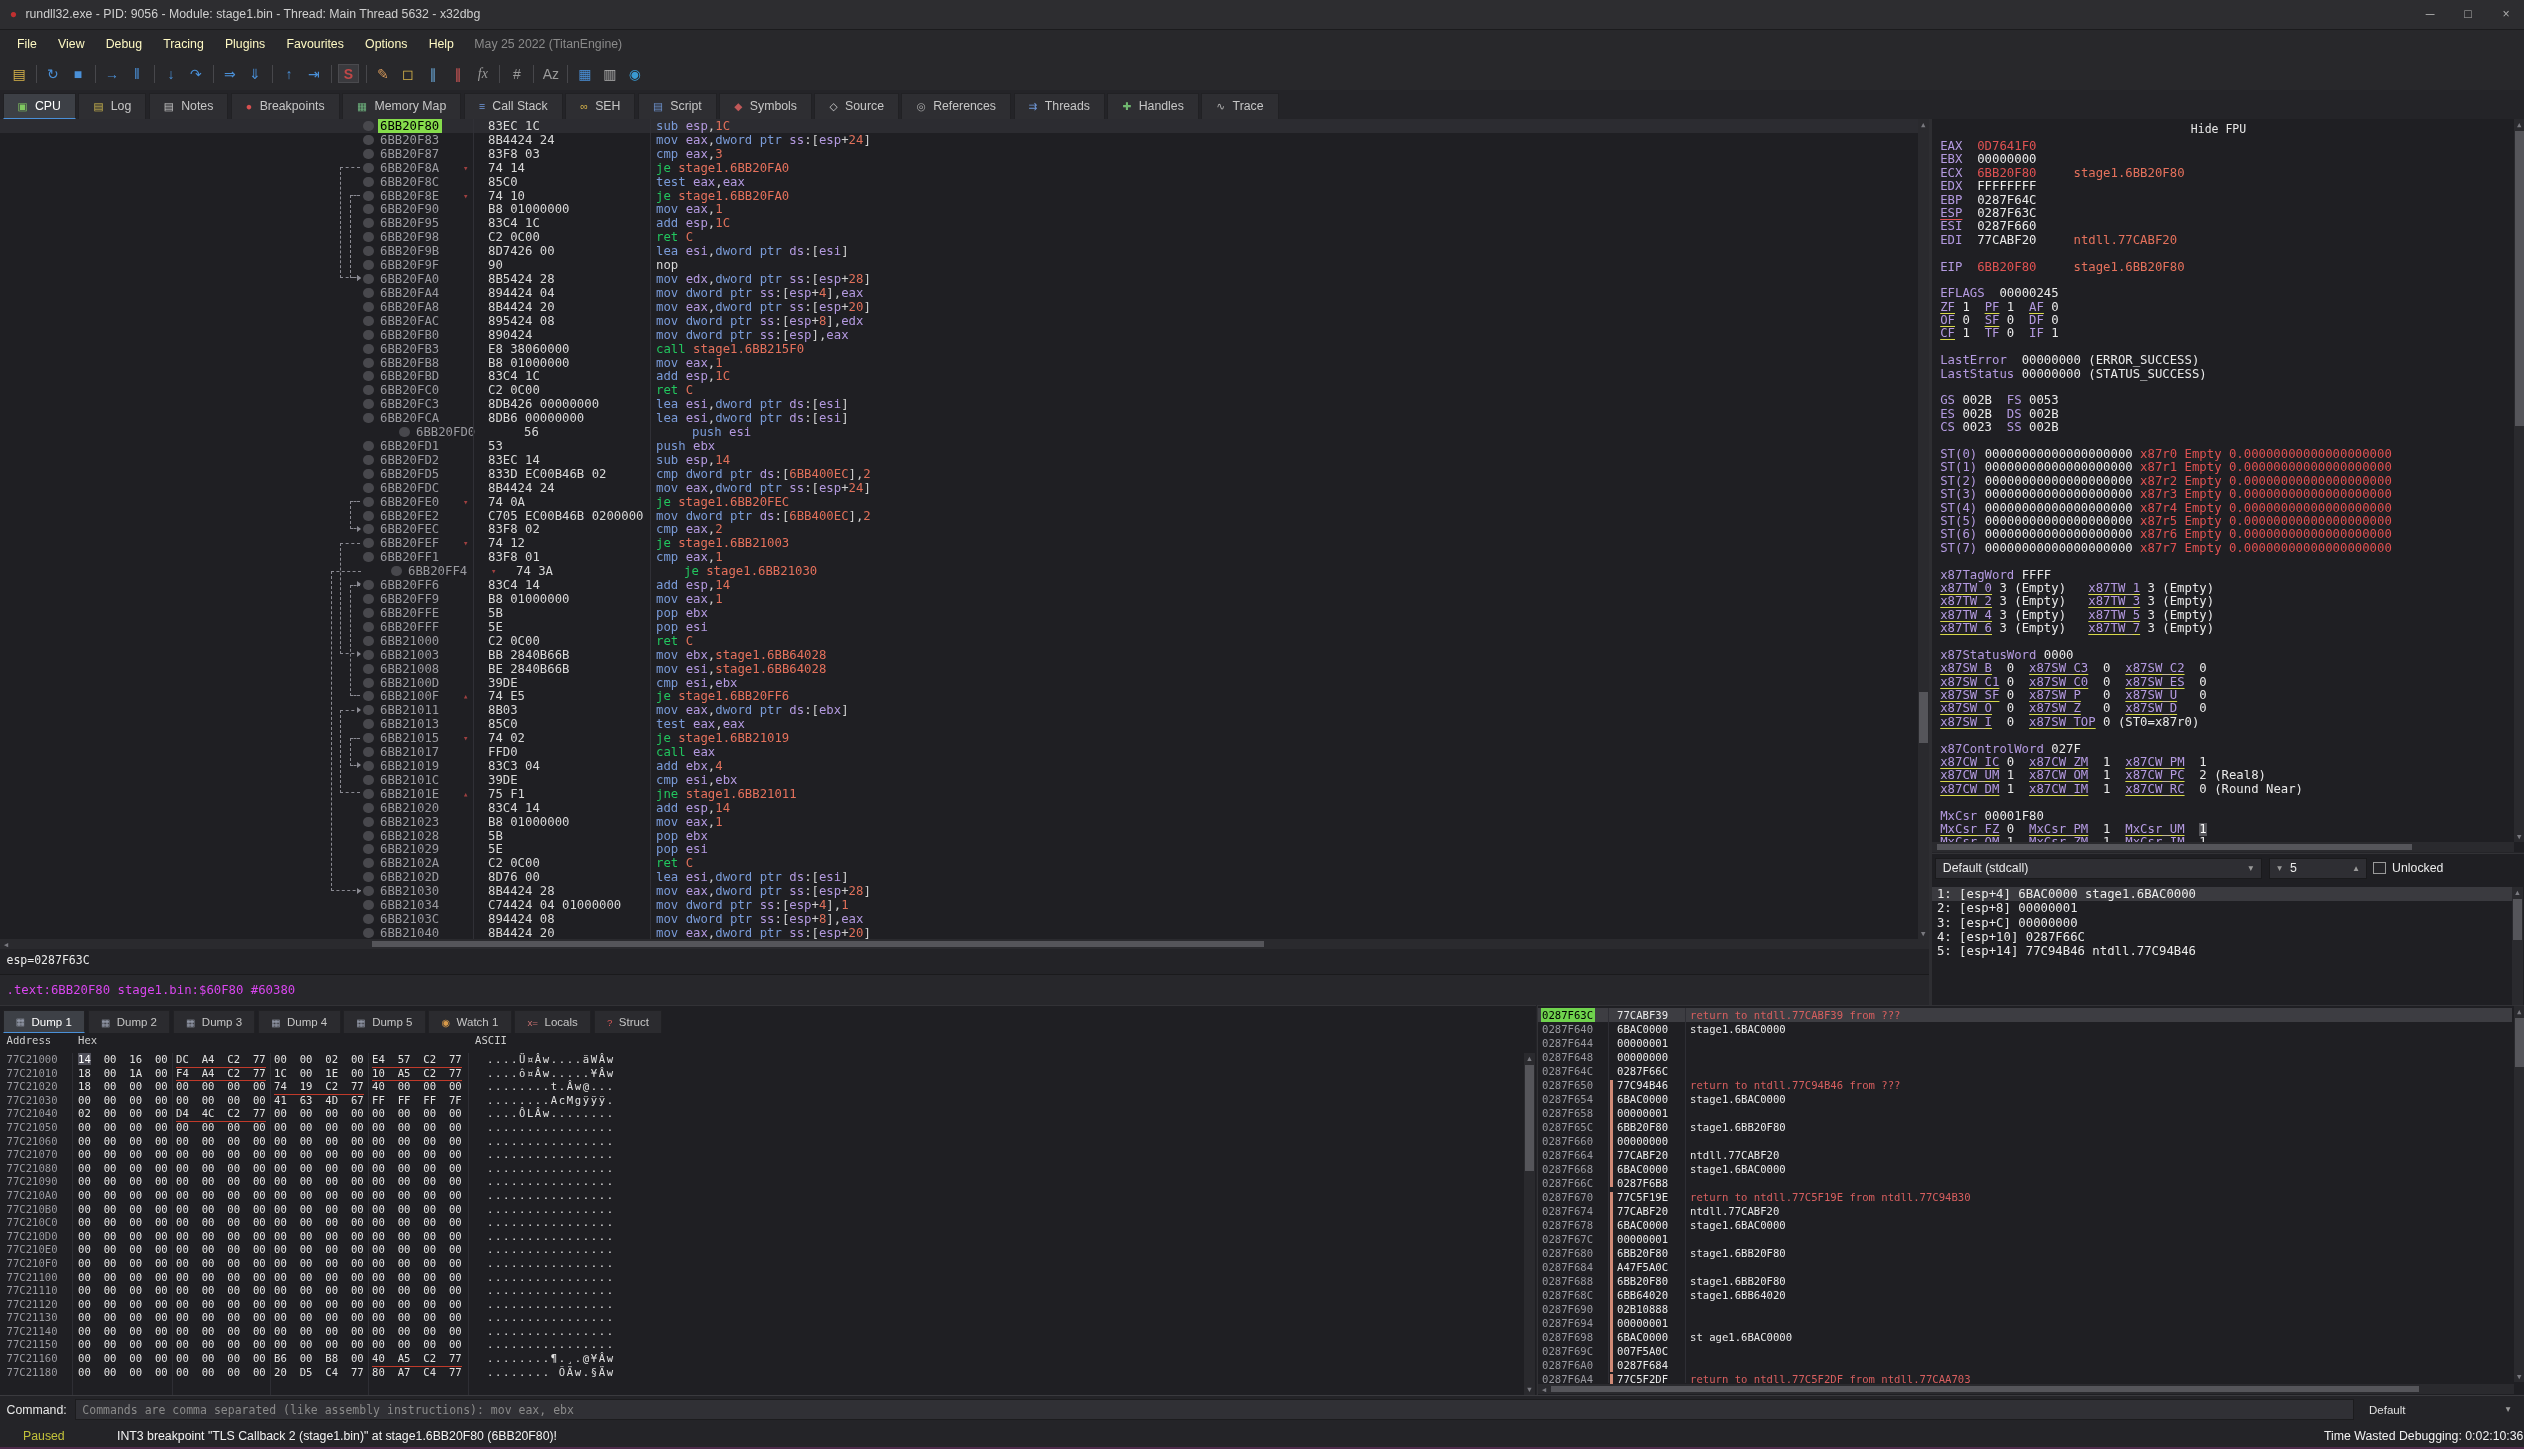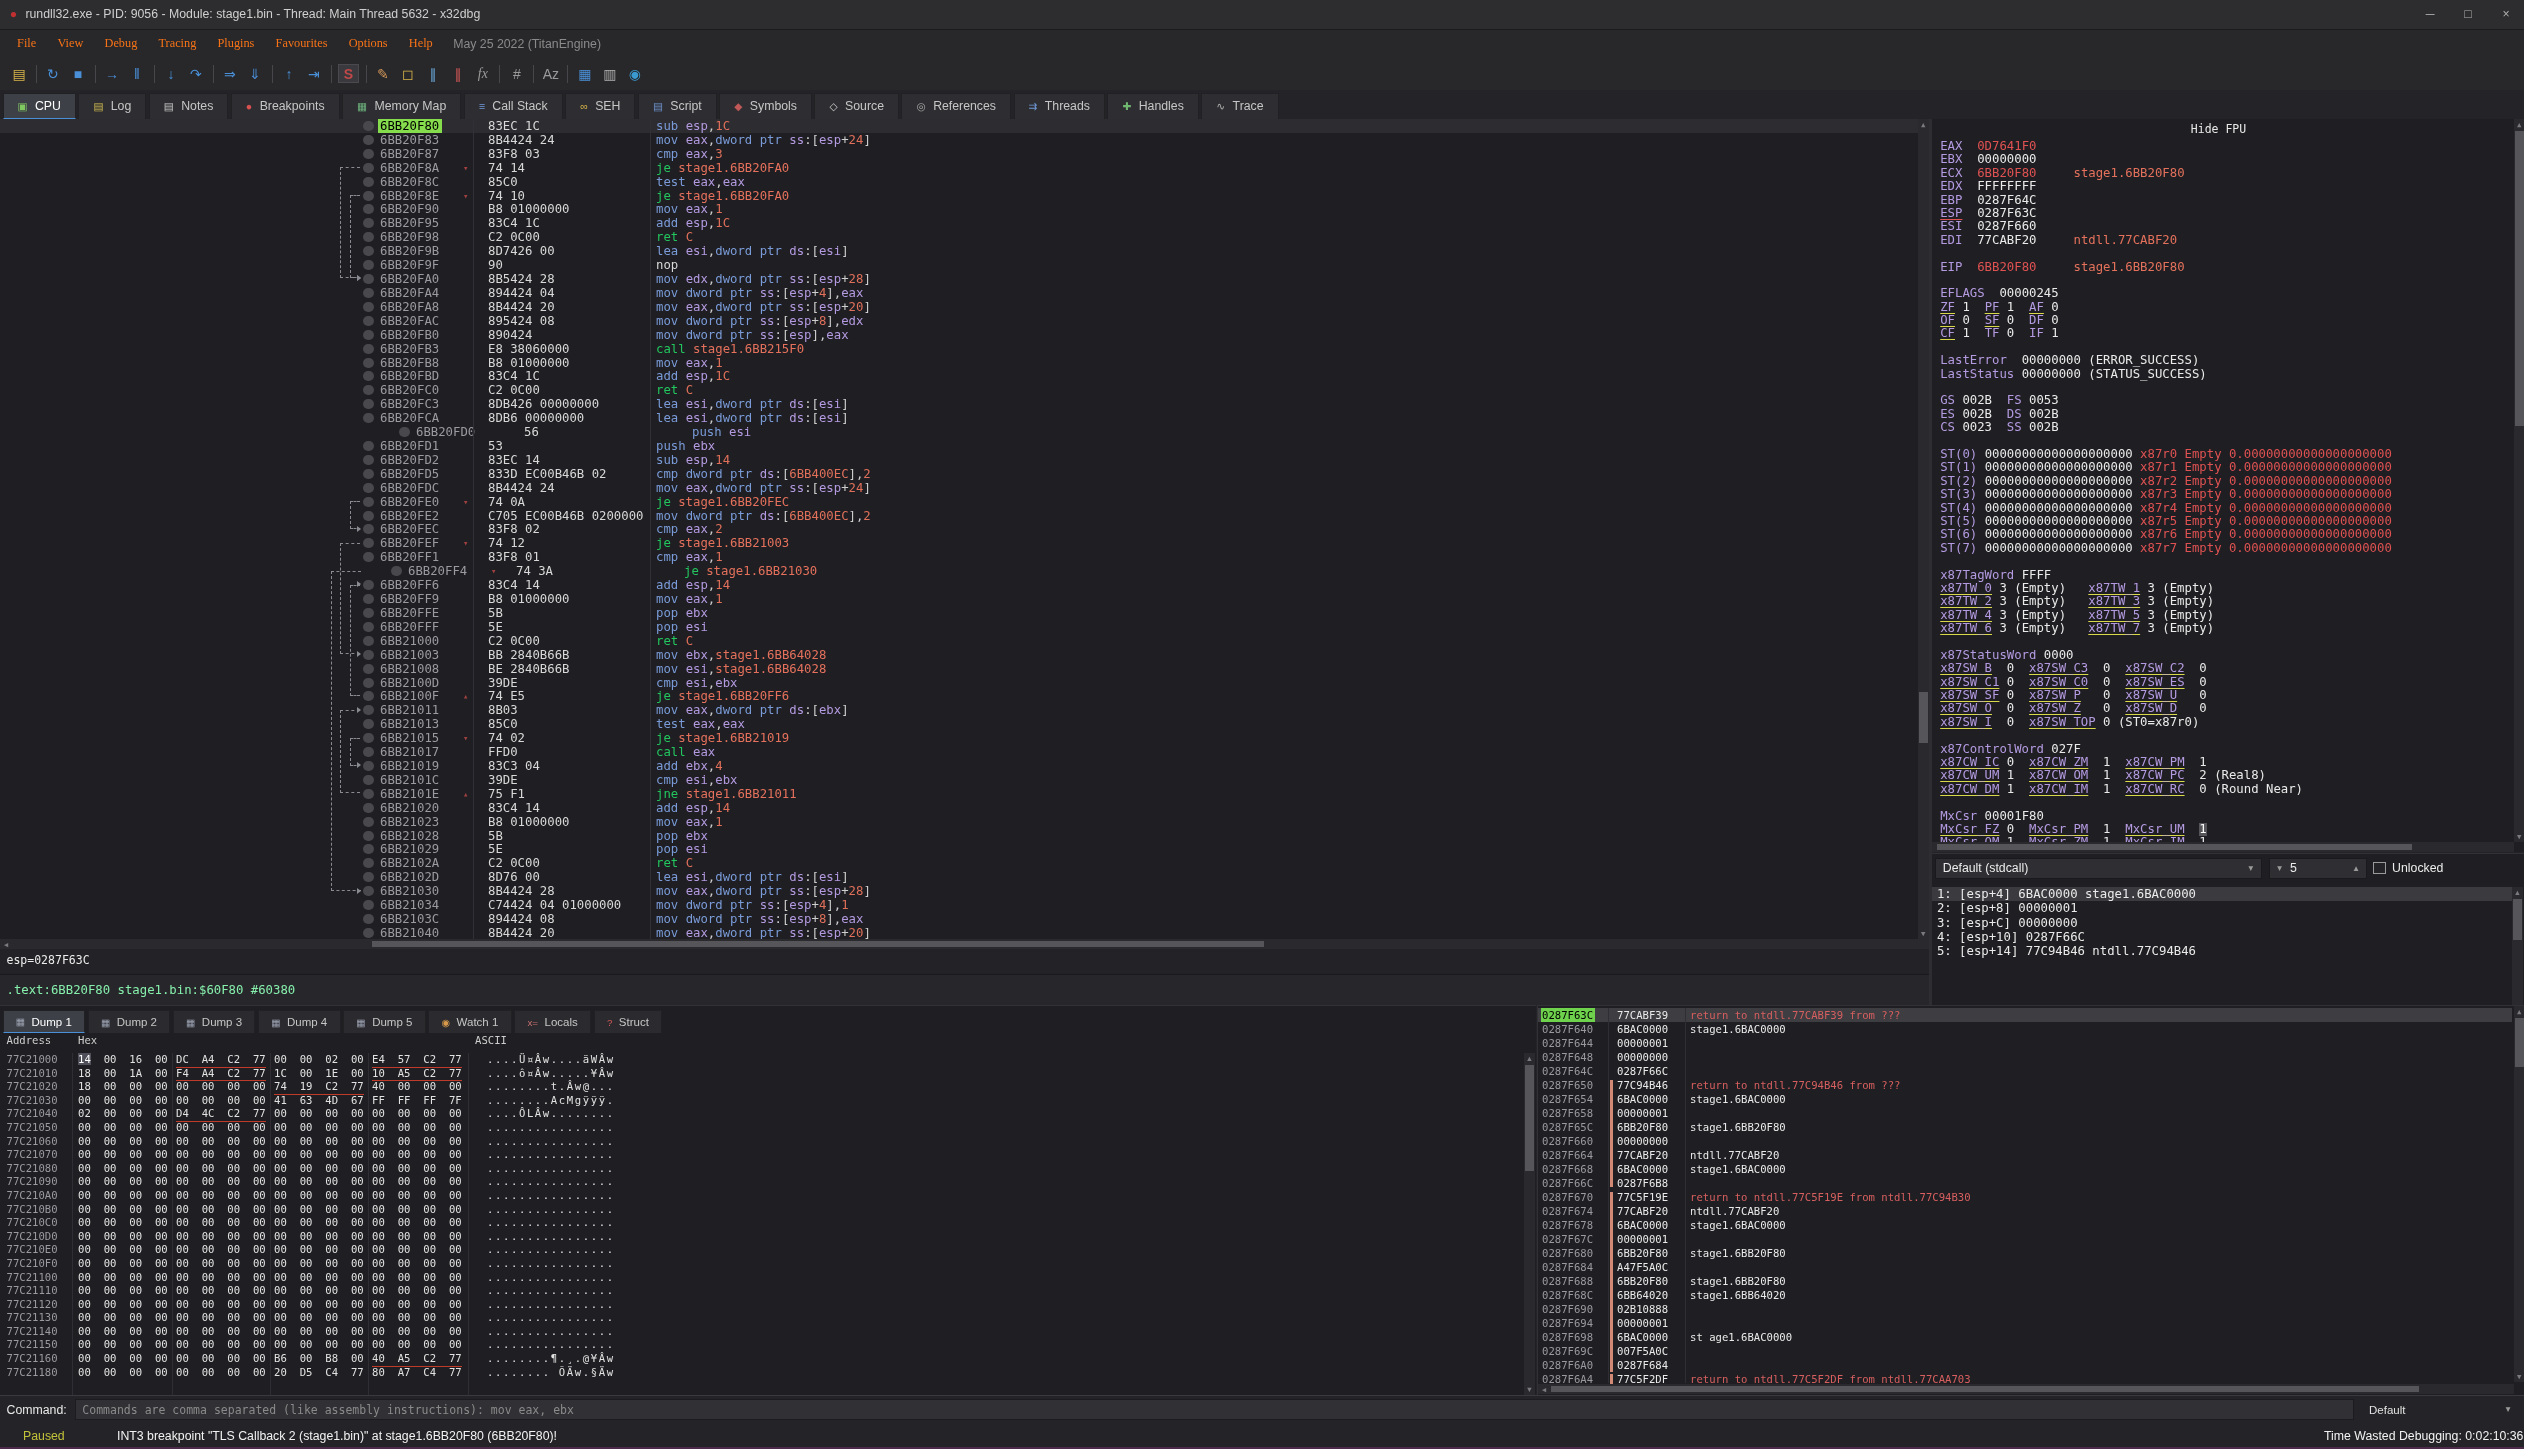--- a/index.html
+++ b/index.html
@@ -10,21 +10,21 @@
   .titlebar { position:absolute; left:0; top:0; width:2525px; height:29.5px; background:#2d2d30;
               border-bottom:0.8px solid #1b1b1d; display:flex; align-items:center; padding-left:9.8px; }
   .bug { color:#c03030; font-size:12.3px; margin-right:8.2px; }
   .title-text { color:#cfcfcf; font-size:12.3px; }
   .win-controls { margin-left:auto; display:flex; }
   .win-btn { width:38px; height:28px; display:flex; align-items:center; justify-content:center;
              color:#aeaeae; font-size:12.3px; }
 
   .menubar { position:absolute; left:0; top:29.5px; width:2525px; height:28px; background:#28282b;
              display:flex; align-items:center; padding-left:6.5px; font-size:12.3px; }
-  .menu-item { padding:0 10.6px; color:#f97316;font-family:Liberation Serif, serif; }
+  .menu-item { padding:0 10.6px; color:#fef9c3; }
   .menu-date { color:#8a8a8a; margin-left:9.8px; }
 
   .toolbar { position:absolute; left:0; top:57px; width:2525px; height:33px; background:#28282b;
              display:flex; align-items:center; padding-left:6.5px; }
   .tb-icon { width:25px; height:23px; display:flex; align-items:center; justify-content:center;
              font-size:14px; }
   .tb-icon.boxed { background:#3a3a3e; border:0.8px solid #4a4a4e; width:21px; height:19.6px; margin:0 2.5px; font-weight:bold; }
   .tb-icon.it { font-style:italic; font-family:"Liberation Serif", serif; }
   .tb-sep { width:0.8px; height:18px; background:#47474b; margin:0 4.1px; }
 
@@ -59,21 +59,21 @@
 
   
   .sb-track { position:absolute; background:#2a2a2e; }
   .sb-thumb { position:absolute; background:#55555a; }
   .sb-arrow { position:absolute; color:#7a7a80; font-size:7.4px; text-align:center; width:10.6px; }
 
   .esp-line { position:absolute; left:0; top:949px; width:1929px; height:24.6px; background:#232327;
               font-family:"DejaVu Sans Mono", monospace; font-size:11.5px; color:#ececec; padding:4.1px 6.5px; }
   .loc-line { position:absolute; left:0; top:974px; width:1929px; height:31px; background:#27272b;
               border-top:0.8px solid #1a1a1c; font-family:"DejaVu Sans Mono", monospace; font-size:12.3px;
-              color:#86efac; display:flex; align-items:center; padding-left:6.5px; }
+              color:#d946ef; display:flex; align-items:center; padding-left:6.5px; }
   .vsplit { position:absolute; left:1929px; top:119px; width:2.5px; height:886px; background:#2e2e32; }
 
   
   .regs { position:absolute; left:1932px; top:119px; width:593px; height:733px; background:#1f1f23;
           overflow:hidden; font-family:"DejaVu Sans Mono", monospace; font-size:12.3px; }
   .hidefpu { position:absolute; top:3.3px; left:0; width:573px; text-align:center; color:#e8e8e8; font-size:11.5px; }
   .reglines { position:absolute; top:21px; left:8.2px; right:13px; }
   .regline { height:13.4px; line-height:13.4px; white-space:pre; overflow:hidden; }
   .rl { color:#b49ae0; } .rv { color:#eaeaea; } .rr { color:#e05252; } .rs { color:#e5715c; }
   .ru { color:#b49ae0; text-decoration:underline; text-decoration-color:#d8d84a; text-underline-offset:1.6px; }

